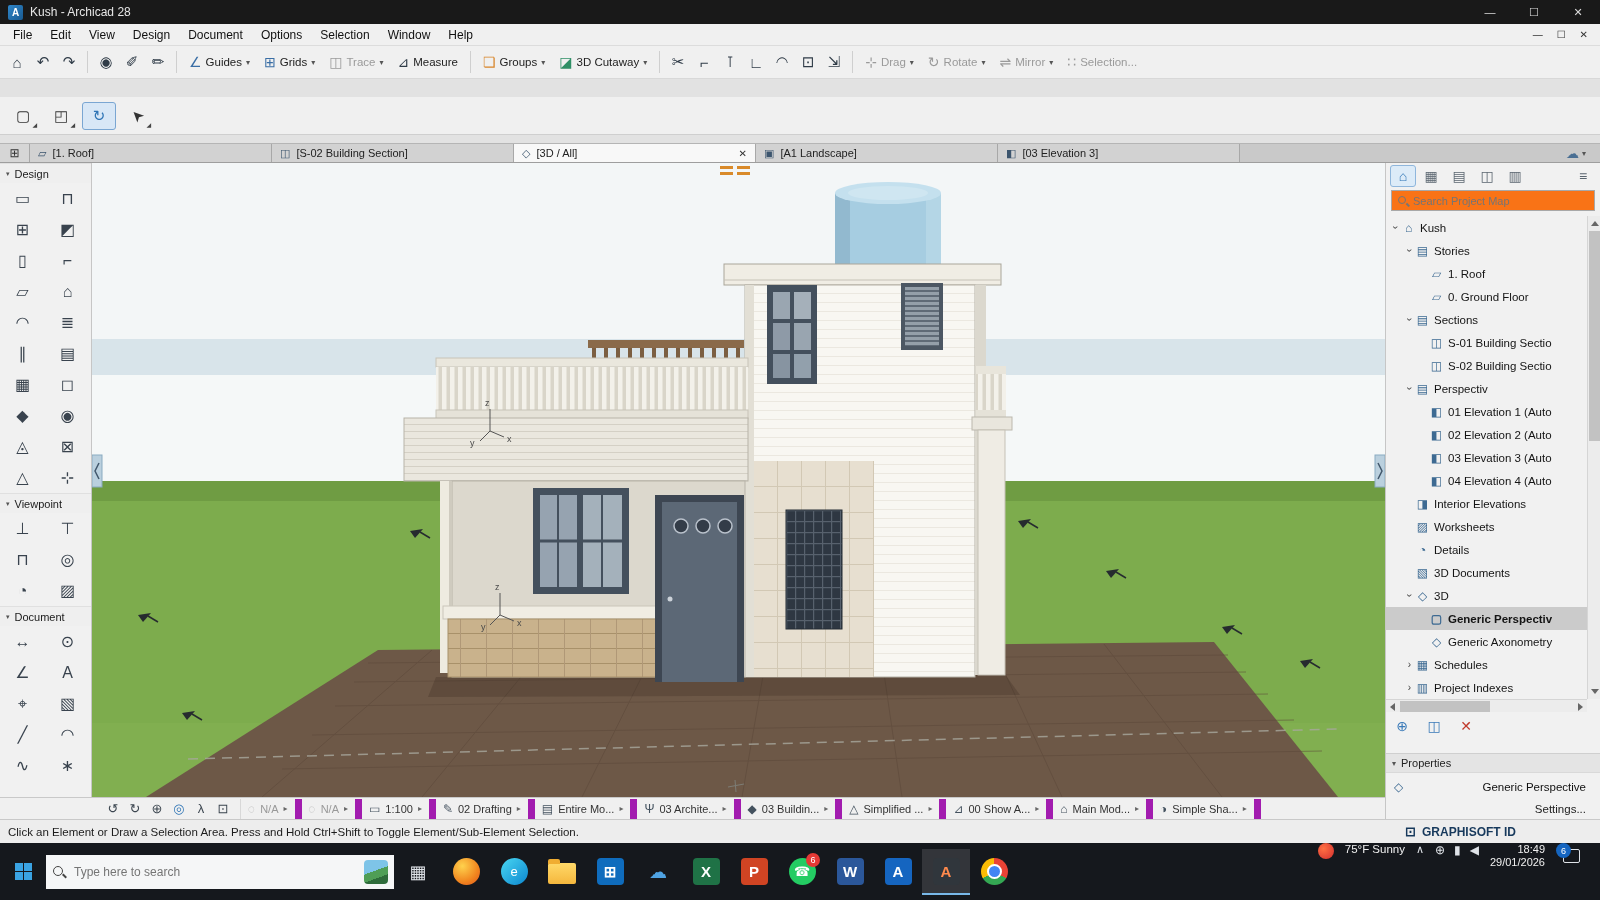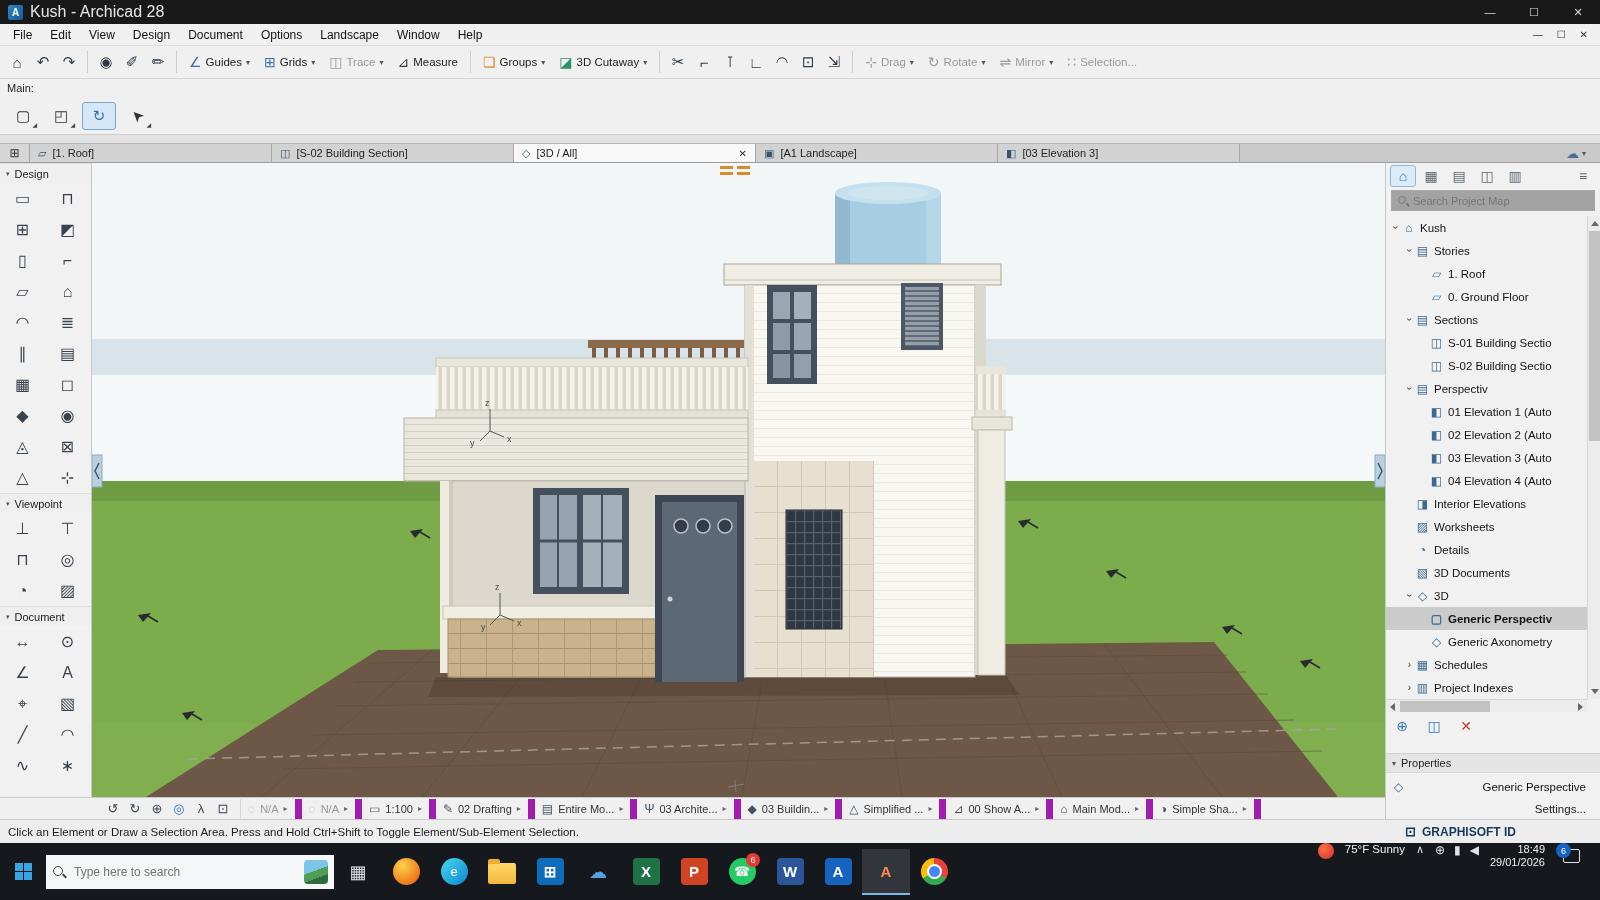--- a/index.html
+++ b/index.html
@@ -2,21 +2,21 @@
 <html><head>
 <meta charset="utf-8">
 <style>
   html,body{margin:0;padding:0;background:#777;}
   *{box-sizing:border-box;}
   .app{position:relative;width:1600px;height:900px;background:#e2e2e2;font-family:"Liberation Sans",sans-serif;overflow:hidden;}
 
   
   .titlebar{position:absolute;top:0;left:0;right:0;height:24px;background:#191919;display:flex;align-items:center;color:#e6e6e6;}
   .app-logo{width:15px;height:15px;margin:0 7px 0 8px;background:linear-gradient(135deg,#2f86c9,#195b92);color:#fff;font-size:10px;font-weight:bold;display:flex;align-items:center;justify-content:center;border-radius:2px;}
-  .title-text{font-size:16px;}
+  .title-text{font-size:12px;}
   .win-controls{margin-left:auto;display:flex;height:100%;}
   .wc{width:44px;display:flex;align-items:center;justify-content:center;font-size:11px;color:#ddd;}
 
   
   .menubar{position:absolute;top:24px;left:0;right:0;height:22px;background:#f0f0f0;display:flex;align-items:center;border-bottom:1px solid #dcdcdc;}
   .menu-items{display:flex;align-items:center;padding-left:4px;}
   .menu-item{padding:0 9px;font-size:12px;color:#111;}
   .doc-controls{margin-left:auto;display:flex;gap:14px;padding-right:12px;font-size:10px;color:#333;}
 
   
@@ -68,21 +68,21 @@
   .qb-seg .ar{font-size:8px;color:#666;}
   .qb-seg.disabled{color:#999;}
   .qb-seg.disabled .g{color:#aaa;}
 
   
   .navigator{position:absolute;top:163px;right:0;width:215px;height:656px;background:#f1f1f1;border-left:1px solid #c6c6c6;}
   .nav-header{height:26px;display:flex;align-items:center;gap:2px;padding:0 4px;}
   .nav-ic{width:26px;height:22px;display:flex;align-items:center;justify-content:center;font-size:14px;color:#5b6670;border:1px solid transparent;border-radius:3px;}
   .nav-ic.active{color:#2e74b5;background:#dcebf8;border-color:#8fb6dc;}
   .nav-menu{margin-left:auto;}
-  .nav-search{position:relative;margin:1px 5px 3px 5px;height:21px;background:#a3a3a3;border:1px solid #a8a8a8;display:flex;align-items:center;}
+  .nav-search{position:relative;margin:1px 5px 3px 5px;height:21px;background:#f97316;border:1px solid #a8a8a8;display:flex;align-items:center;}
   .mag{width:12px;height:12px;position:relative;margin-left:5px;flex:none;}
   .mag::before{content:"";position:absolute;left:1px;top:1px;width:6px;height:6px;border:1.5px solid #767676;border-radius:50%;}
   .mag::after{content:"";position:absolute;left:9px;top:9px;width:4px;height:1.5px;background:#767676;transform:rotate(45deg);}
   .nav-search input{border:none;outline:none;flex:1;font-size:11px;padding:0 4px;background:transparent;color:#333;min-width:0;}
   .nav-tree{position:absolute;top:53px;left:0;right:13px;height:483px;overflow:hidden;}
   .tree-row{display:flex;align-items:center;height:23px;font-size:11.5px;color:#141414;white-space:nowrap;overflow:hidden;}
   .tree-row .chev{width:11px;font-size:10px;color:#444;display:flex;justify-content:center;flex:none;}
   .tree-row .chev.open{transform:rotate(90deg);}
   .tree-row .t-ic{width:15px;font-size:12px;color:#3d6a92;margin-right:4px;text-align:center;flex:none;}
   .tree-row.sel{background:#cbcbcb;font-weight:bold;}
@@ -108,21 +108,21 @@
   
   .statusbar{position:absolute;top:819px;left:0;right:0;height:24px;background:#ededed;border-top:1px solid #c9c9c9;display:flex;align-items:center;padding:0 8px;font-size:11.5px;color:#1c1c1c;}
   .brand{margin-left:auto;display:flex;align-items:center;gap:6px;color:#17395c;font-weight:bold;font-size:12px;padding-right:76px;}
   .brand-icon{font-size:13px;}
 
   
   .taskbar{position:absolute;top:843px;left:0;right:0;height:57px;background:#15181d;display:flex;align-items:center;color:#e8e8e8;}
   .tb-start{width:46px;height:40px;display:flex;align-items:center;justify-content:center;flex:none;}
   .winlogo{display:grid;grid-template-columns:8px 8px;grid-template-rows:8px 8px;gap:1px;}
   .winlogo i{background:#3aa3e3;display:block;}
-  .tb-search{width:288px;height:34px;background:#f5f6f7;display:flex;align-items:center;gap:6px;padding:0 6px;flex:none;}
+  .tb-search{width:348px;height:34px;background:#f5f6f7;display:flex;align-items:center;gap:6px;padding:0 6px;flex:none;}
   .tb-mag{width:14px;height:14px;position:relative;flex:none;}
   .tb-mag::before{content:"";position:absolute;left:1px;top:1px;width:8px;height:8px;border:1.5px solid #444;border-radius:50%;}
   .tb-mag::after{content:"";position:absolute;left:10px;top:10px;width:5px;height:2px;background:#444;transform:rotate(45deg);}
   .tb-search input{flex:1;font-size:12px;color:#444;background:transparent;border:none;outline:none;min-width:0;}
   .tb-daily{width:24px;height:24px;border-radius:4px;flex:none;background:linear-gradient(160deg,#7ec4e8 0 45%,#4f9e56 45% 70%,#2e6b3a 70%);}
   .tb-apps{display:flex;align-items:center;height:100%;}
   .app-cell{width:48px;height:46px;display:flex;align-items:center;justify-content:center;position:relative;}
   .app-cell.active{background:rgba(255,255,255,.13);box-shadow:inset 0 -2px 0 #79b8e8;}
   .shape-circle{width:27px;height:27px;border-radius:50%;display:flex;align-items:center;justify-content:center;font-size:13px;color:#fff;}
   .shape-square{width:27px;height:27px;border-radius:4px;display:flex;align-items:center;justify-content:center;font-size:15px;font-weight:bold;color:#fff;}
@@ -159,21 +159,21 @@
   </div>
 
   <div class="menubar">
     <div class="menu-items">
         <span class="menu-item">File</span>
         <span class="menu-item">Edit</span>
         <span class="menu-item">View</span>
         <span class="menu-item">Design</span>
         <span class="menu-item">Document</span>
         <span class="menu-item">Options</span>
-        <span class="menu-item">Landscape</span>
+        <span class="menu-item">Selection</span>
         <span class="menu-item">Window</span>
         <span class="menu-item">Help</span>
       </div>
     <div class="doc-controls">
       <span>—</span>
       <span>☐</span>
       <span>✕</span>
     </div>
   </div>
 
@@ -265,23 +265,20 @@
         <span class="g">⇌</span>
         <span class="lab">Mirror</span>
         <span class="ar">▾</span>
       </div>
       <div class="tb-lbl disabled">
         <span class="g">∷</span>
         <span class="lab">Selection...</span>
       </div>
     </div>
 
-  <div class="main-label-row">
-    <span>Main:</span>
-  </div>
   <div class="secondary-toolbar">
       <div class="m-btn">
         <span class="mg" style="display: inline-block;">▢</span>
         <span class="corner">◢</span>
       </div>
       <div class="m-btn">
         <span class="mg" style="display: inline-block;">◰</span>
         <span class="corner">◢</span>
       </div>
       <div class="m-btn active">

